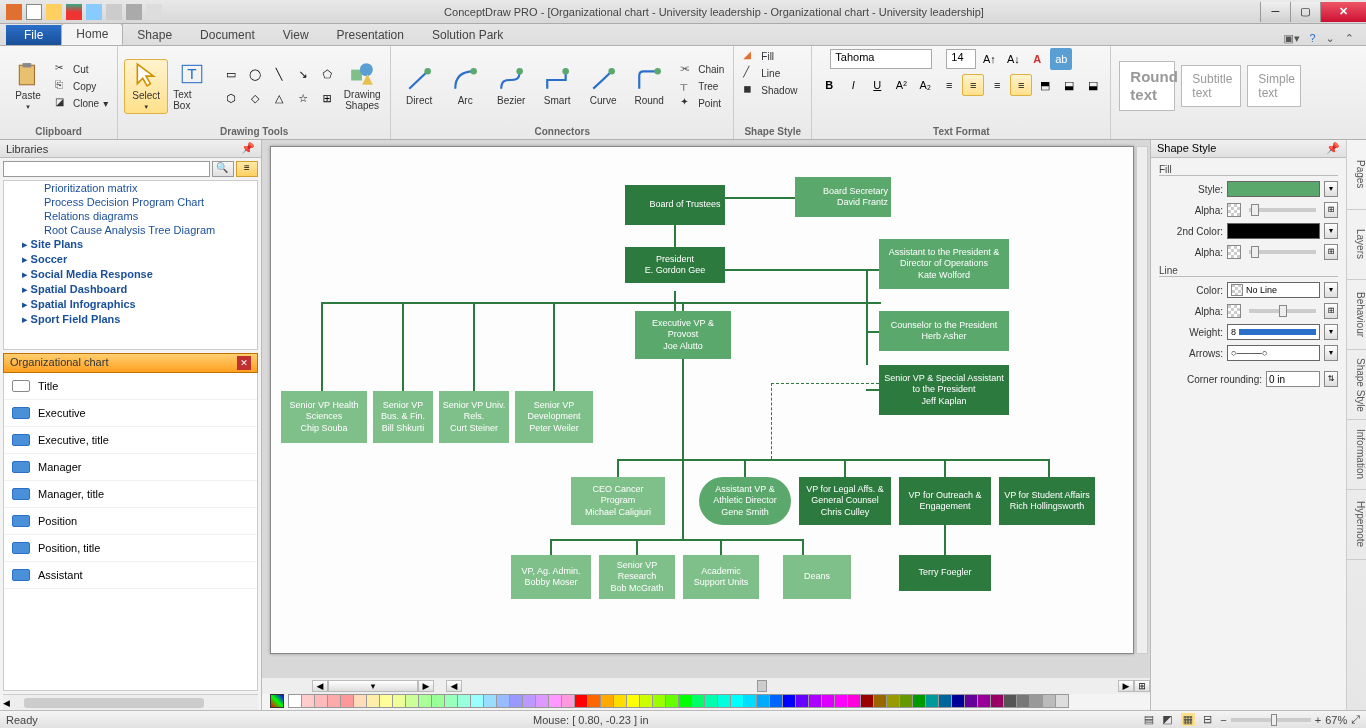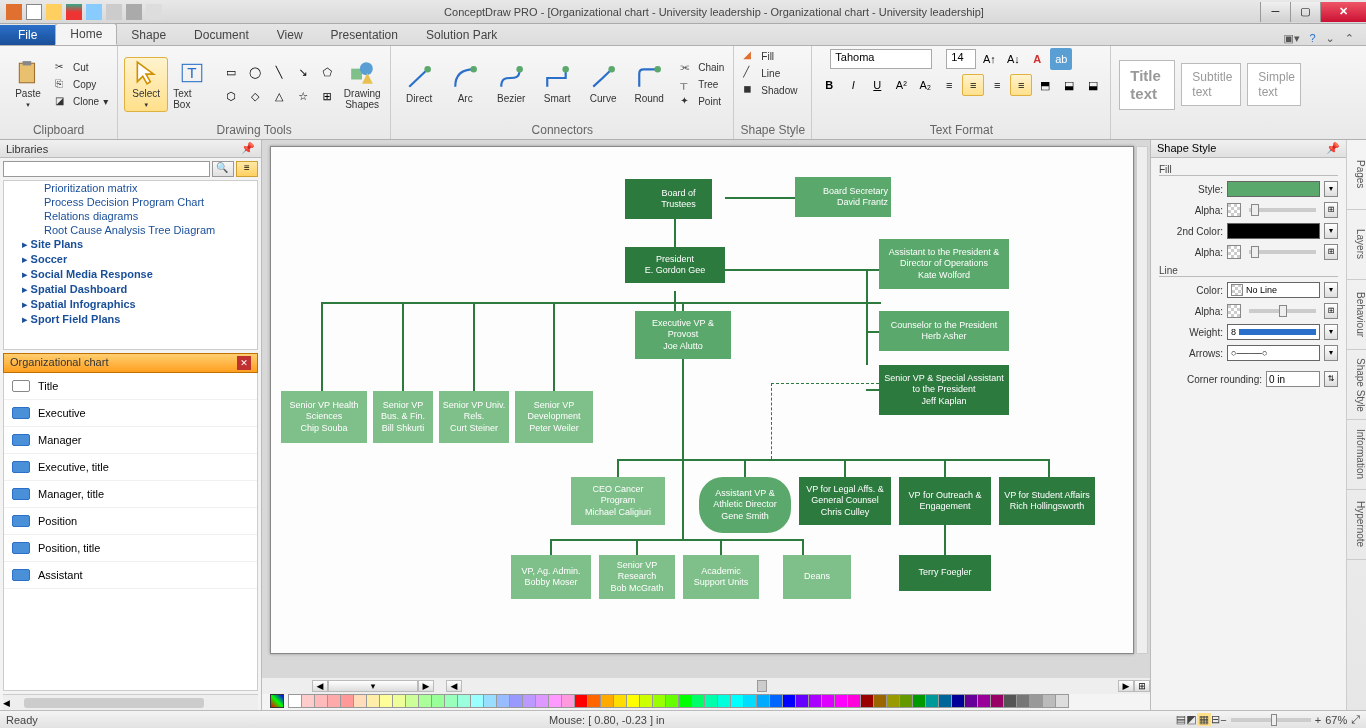--- a/index.html
+++ b/index.html
@@ -8,32 +8,32 @@
 
 .titlebar { height: 24px; background: linear-gradient(#e8e8e8,#d8d8d8); display: flex; align-items: center; border-bottom: 1px solid #aaa; }
 .titlebar .qat { display: flex; gap: 4px; padding: 0 6px; }
 .titlebar .qat span { width: 16px; height: 16px; display: inline-block; }
 .titlebar .title { flex: 1; text-align: center; color: #444; font-size: 11px; }
 .titlebar .winbtns { display: flex; }
 .titlebar .winbtns div { width: 30px; height: 20px; text-align: center; line-height: 18px; border-left: 1px solid #999; background: linear-gradient(#f0f0f0,#d0d0d0); }
 .titlebar .winbtns .close { background: linear-gradient(#e56,#c13); color: #fff; width: 46px; font-weight: bold; }
 
 
-.tabs { height: 22px; background: linear-gradient(#e6e6e6,#dcdcdc); display: flex; align-items: flex-end; border-bottom: 1px solid #b0b0b0; }
+.tabs { height: 22px; background: linear-gradient(#e6e6e6,#dcdcdc); display: flex; align-items: flex-end; padding-left: 6px; border-bottom: 1px solid #b0b0b0; }
 .filetab { background: linear-gradient(#2a6fc9,#1a4f99); color: #fff; padding: 3px 18px; font-size: 12px; border-radius: 0 0 0 0; }
 .tab { padding: 3px 14px; font-size: 12px; color: #444; cursor: pointer; }
 .tab.active { background: #f4f4f4; border: 1px solid #b0b0b0; border-bottom: 1px solid #f4f4f4; border-radius: 3px 3px 0 0; }
 .tabs .spacer { flex: 1; }
 .tabs .help { display: flex; gap: 10px; padding-right: 12px; color: #555; }
 
 
 .ribbon { height: 94px; background: linear-gradient(#f7f7f7,#e9e9e9); display: flex; border-bottom: 1px solid #b0b0b0; }
 .group { border-right: 1px solid #ccc; padding: 2px 6px 0 6px; display: flex; flex-direction: column; }
 .group .row { flex: 1; display: flex; align-items: center; gap: 2px; }
-.group-label { text-align: center; color: #666; font-size: 12px; padding: 2px 0; }
+.group-label { text-align: center; color: #666; font-size: 10px; padding: 2px 0; font-weight: bold; }
 .bigbtn { width: 44px; display: flex; flex-direction: column; align-items: center; justify-content: center; gap: 2px; padding: 2px; border: 1px solid transparent; border-radius: 3px; font-size: 10px; color: #333; }
 .bigbtn.sel { background: linear-gradient(#fff3cf,#ffe08a); border: 1px solid #e0b040; }
 .bigbtn .ic { width: 26px; height: 26px; }
 .smallbtn { display: flex; align-items: center; gap: 4px; padding: 1px 3px; font-size: 10px; color: #333; }
 .smallbtn .ic { width: 14px; height: 14px; }
 .iconbtn { width: 22px; height: 22px; display: flex; align-items: center; justify-content: center; border: 1px solid transparent; border-radius: 2px; }
 .iconbtn.act { background: linear-gradient(#fff3cf,#ffe08a); border: 1px solid #e0b040; }
 .fontsel { border: 1px solid #aaa; background: #fff; padding: 1px 4px; font-size: 11px; height: 20px; margin-left: 12px; }
 .fontsel.name { width: 102px; }
 .fontsel.size { width: 30px; }
@@ -86,21 +86,21 @@
 .proprow label { flex: 0 0 64px; text-align: right; color: #333; font-size: 10px; }
 .swatch { flex:1; height: 16px; border: 1px solid #666; }
 .dd { width: 14px; height: 16px; border: 1px solid #888; background: linear-gradient(#fff,#ddd); text-align: center; font-size: 8px; line-height: 14px; }
 .slider { flex:1; height: 4px; background: #ccc; position: relative; margin: 0 4px; }
 .slider .kn { position:absolute; left:2px; top:-4px; width:8px; height:12px; background:#eee; border:1px solid #888; }
 .spin { width: 54px; height: 16px; border: 1px solid #888; background:#fff; font-size:10px; padding:0 2px; display:flex; align-items:center; }
 .sidetabs { width: 20px; background: linear-gradient(#f4f4f4,#e6e6e6); border-left:1px solid #ccc; display:flex; flex-direction:column; }
 .sidetab { flex:0 0 70px; writing-mode: vertical-rl; text-align:center; font-size:10px; color:#555; border-bottom:1px solid #ccc; padding:4px 0; }
 
 
-.status { height: 18px; background: linear-gradient(#f4f4f4,#e2e2e2); border-top: 1px solid #bbb; display: flex; align-items: center; font-size: 11px; color: #444; padding: 8px 6px; gap: 0; }
+.status { height: 18px; background: linear-gradient(#f4f4f4,#e2e2e2); border-top: 1px solid #bbb; display: flex; align-items: center; font-size: 11px; color: #444; padding: 8px 6px; gap: 8px; }
 .status .spacer { flex: 1; }
 .status .zoom { display:flex; align-items:center; gap:4px; }
 .status .zslider { width:80px; height:4px; background:#ccc; position:relative; }
 .status .zslider .kn { position:absolute; left:50%; top:-4px; width:6px; height:12px; background:#eee; border:1px solid #888; }
 
 svg { display:block; }
 </style>
 </head>
 <body>
 
@@ -317,21 +317,21 @@
         <div class="iconbtn">⬒</div>
         <div class="iconbtn">⬓</div>
         <div class="iconbtn">⬓</div>
       </div>
     </div>
     <div class="group-label">Text Format</div>
   </div>
 
   <div class="group" style="border-right:none">
     <div class="row">
-      <div class="titlebox" style="font-size:15px;font-weight:bold;width:56px">Title text</div>
+      <div class="titlebox" style="font-size:15px;font-weight:bold;width:56px">Round text</div>
       <div class="titlebox" style="width:60px">Subtitle text</div>
       <div class="titlebox" style="width:54px">Simple text</div>
     </div>
     <div class="group-label">&nbsp;</div>
   </div>
 </div>
 
 <div class="main">
 
   <div class="leftpanel">
@@ -365,25 +365,25 @@
         <div class="shapeitem title">
             <span class="chip"></span>
             <span>Title</span>
           </div>
         <div class="shapeitem">
             <span class="chip"></span>
             <span>Executive</span>
           </div>
         <div class="shapeitem">
             <span class="chip"></span>
+            <span>Executive, title</span>
+          </div>
+        <div class="shapeitem">
+            <span class="chip"></span>
             <span>Manager</span>
-          </div>
-        <div class="shapeitem">
-            <span class="chip"></span>
-            <span>Executive, title</span>
           </div>
         <div class="shapeitem">
             <span class="chip"></span>
             <span>Manager, title</span>
           </div>
         <div class="shapeitem">
             <span class="chip"></span>
             <span>Position</span>
           </div>
         <div class="shapeitem">
@@ -427,21 +427,21 @@
           <div class="conn" style="left: 777px; top: 312px; width: 2px; height: 18px;"></div>
           <div class="conn" style="left: 411px; top: 212px; width: 2px; height: 180px;"></div>
           <div class="conn" style="left: 279px; top: 392px; width: 254px; height: 2px;"></div>
           <div class="conn" style="left: 279px; top: 392px; width: 2px; height: 16px;"></div>
           <div class="conn" style="left: 365px; top: 392px; width: 2px; height: 16px;"></div>
           <div class="conn" style="left: 449px; top: 392px; width: 2px; height: 16px;"></div>
           <div class="conn" style="left: 531px; top: 392px; width: 2px; height: 16px;"></div>
           <div class="conn" style="left: 673px; top: 378px; width: 2px; height: 30px;"></div>
           <div style="position: absolute; left: 500px; top: 236px; width: 2px; height: 76px; border-left: 1.5px dashed rgb(45, 122, 63);"></div>
           <div style="position: absolute; left: 500px; top: 236px; width: 108px; height: 2px; border-top: 1.5px dashed rgb(45, 122, 63);"></div>
-          <div class="node dark" style="left: 354px; top: 32px; width: 87px; height: 40px; padding-left: 23px;">
+          <div class="node dark" style="left: 354px; top: 38px; width: 100px; height: 40px; padding-left: 23px;">
             <div>Board of Trustees</div>
           </div>
           <div class="node med" style="left: 524px; top: 30px; width: 96px; height: 40px; align-items: flex-end;">
             <div>Board Secretary</div>
             <div>David Frantz</div>
           </div>
           <div class="node dark" style="left: 354px; top: 100px; width: 100px; height: 36px;">
             <div>President</div>
             <div>E. Gordon Gee</div>
           </div>
@@ -474,21 +474,21 @@
             <div>Curt Steiner</div>
           </div>
           <div class="node light" style="left: 244px; top: 244px; width: 78px; height: 52px;">
             <div>Senior VP Development</div>
             <div>Peter Weiler</div>
           </div>
           <div class="node light" style="left: 300px; top: 330px; width: 94px; height: 48px;">
             <div>CEO Cancer Program</div>
             <div>Michael Caligiuri</div>
           </div>
-          <div class="node med" style="left: 428px; top: 330px; width: 92px; height: 56px; border-radius: 24px;">
+          <div class="node med" style="left: 428px; top: 330px; width: 92px; height: 48px; border-radius: 24px;">
             <div>Assistant VP &amp; Athletic Director</div>
             <div>Gene Smith</div>
           </div>
           <div class="node dark" style="left: 528px; top: 330px; width: 92px; height: 48px;">
             <div>VP for Legal Affs. &amp; General Counsel</div>
             <div>Chris Culley</div>
           </div>
           <div class="node dark" style="left: 628px; top: 330px; width: 92px; height: 48px;">
             <div>VP for Outreach &amp; Engagement</div>
           </div>

